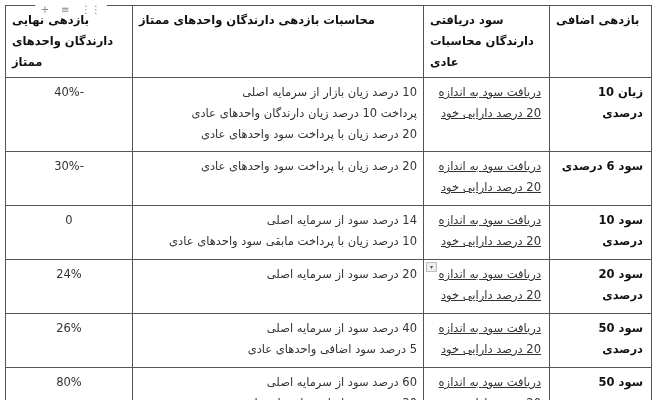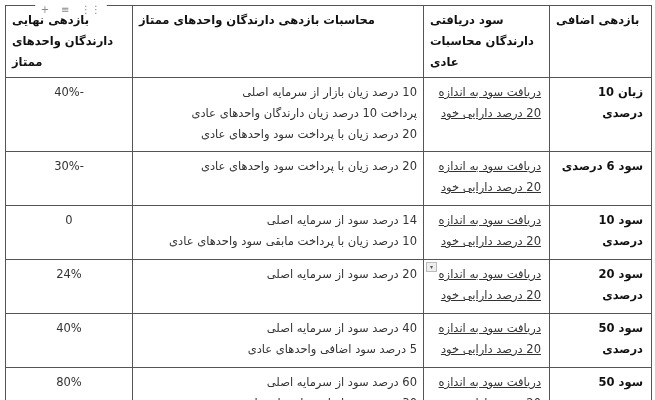--- a/index.html
+++ b/index.html
@@ -105,21 +105,21 @@
       <tr class="r5">
         <td class="fund">سود 50 درصدی</td>
         <td class="regular">
           <span class="line">دریافت سود به اندازه</span>
           <span class="line">20 درصد دارایی خود</span>
         </td>
         <td class="calc">
           <span class="line">40 درصد سود از سرمایه اصلی</span>
           <span class="line">5 درصد سود اضافی واحدهای عادی</span>
         </td>
-        <td class="final">40%</td>
+        <td class="final">26%</td>
       </tr>
       <tr class="r6">
         <td class="fund">سود 50 درصدی</td>
         <td class="regular">
           <span class="line">دریافت سود به اندازه</span>
           <span class="line">20 درصد دارایی خود</span>
         </td>
         <td class="calc">
           <span class="line">60 درصد سود از سرمایه اصلی</span>
           <span class="line">30 درصد سود اضافی واحدهای عادی</span>

